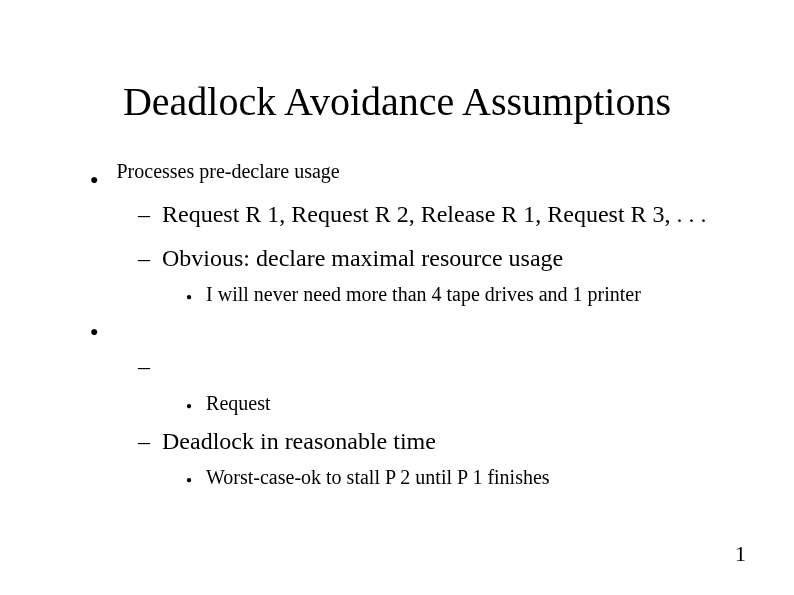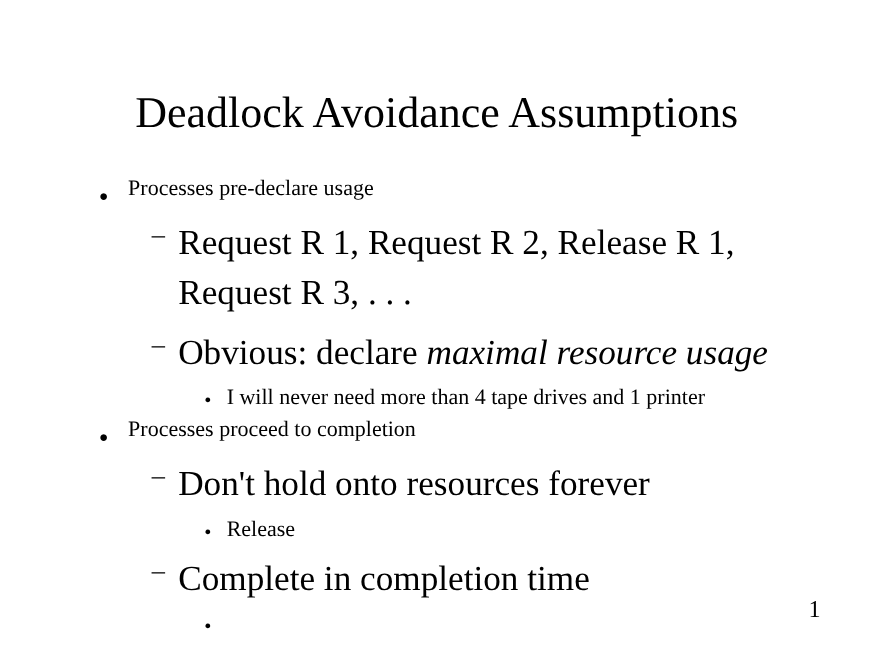--- a/index.html
+++ b/index.html
@@ -5,25 +5,25 @@
   * { margin: 0; padding: 0; box-sizing: border-box; }
   html, body { width: 794px; height: 595px; background: #fff; font-family: "Times New Roman", Times, serif; color: #000; }
   .slide { position: relative; width: 794px; height: 595px; }
   .title { position: absolute; top: 78px; left: 0; width: 100%; text-align: center; font-size: 40px; font-weight: 400; }
   .content { position: absolute; top: 160px; left: 90px; right: 60px; }
   .l1 { display: flex; align-items: flex-start; margin-bottom: 8px; }
   .l1 .bul { font-size: 14px; margin-right: 18px; margin-top: 12px; }
   .l1 .txt { font-size: 20px; }
   .l2 { display: flex; align-items: flex-start; margin-left: 48px; margin-top: 10px; margin-bottom: 2px; }
   .l2 .dash { font-size: 24px; margin-right: 12px; line-height: 1.4; }
-  .l2 .txt { font-size: 32px; line-height: 1.4; }
+  .l2 .txt { font-size: 24px; line-height: 1.4; }
   .l3 { display: flex; align-items: flex-start; margin-left: 96px; margin-top: 8px; margin-bottom: 6px; }
   .l3 .bul { font-size: 10px; margin-right: 14px; margin-top: 8px; }
   .l3 .txt { font-size: 20px; }
-  .italic { font-style: italic; }
+  .italic { }
   .page-num { position: absolute; bottom: 28px; right: 48px; font-size: 22px; }
 </style>
 </head>
 <body>
 
 <div class="slide">
 
   <div class="title">Deadlock Avoidance Assumptions</div>
 
   <div class="content">
@@ -43,39 +43,38 @@
       <span class="txt"><span>Obvious: declare </span><span class="italic">maximal resource usage</span></span>
     </div>
 
     <div class="l3">
       <span class="bul">●</span>
       <span class="txt">I will never need more than 4 tape drives and 1 printer</span>
     </div>
 
     <div class="l1" style="margin-top:6px;">
       <span class="bul">●</span>
-      <span class="txt">Processes proceed to completion</span>
     </div>
 
     <div class="l2">
       <span class="dash">–</span>
-      <span class="txt">Don't hold onto resources forever</span>
     </div>
 
     <div class="l3">
       <span class="bul">●</span>
-      <span class="txt">Release</span>
+      <span class="txt">Request</span>
     </div>
 
     <div class="l2">
       <span class="dash">–</span>
-      <span class="txt">Complete in completion time</span>
+      <span class="txt">Deadlock in reasonable time</span>
     </div>
 
     <div class="l3">
       <span class="bul">●</span>
+      <span class="txt">Worst-case-ok to stall P 2 until P 1 finishes</span>
     </div>
 
   </div>
 
   <div class="page-num">1</div>
 
 </div>
 
 </body></html>

